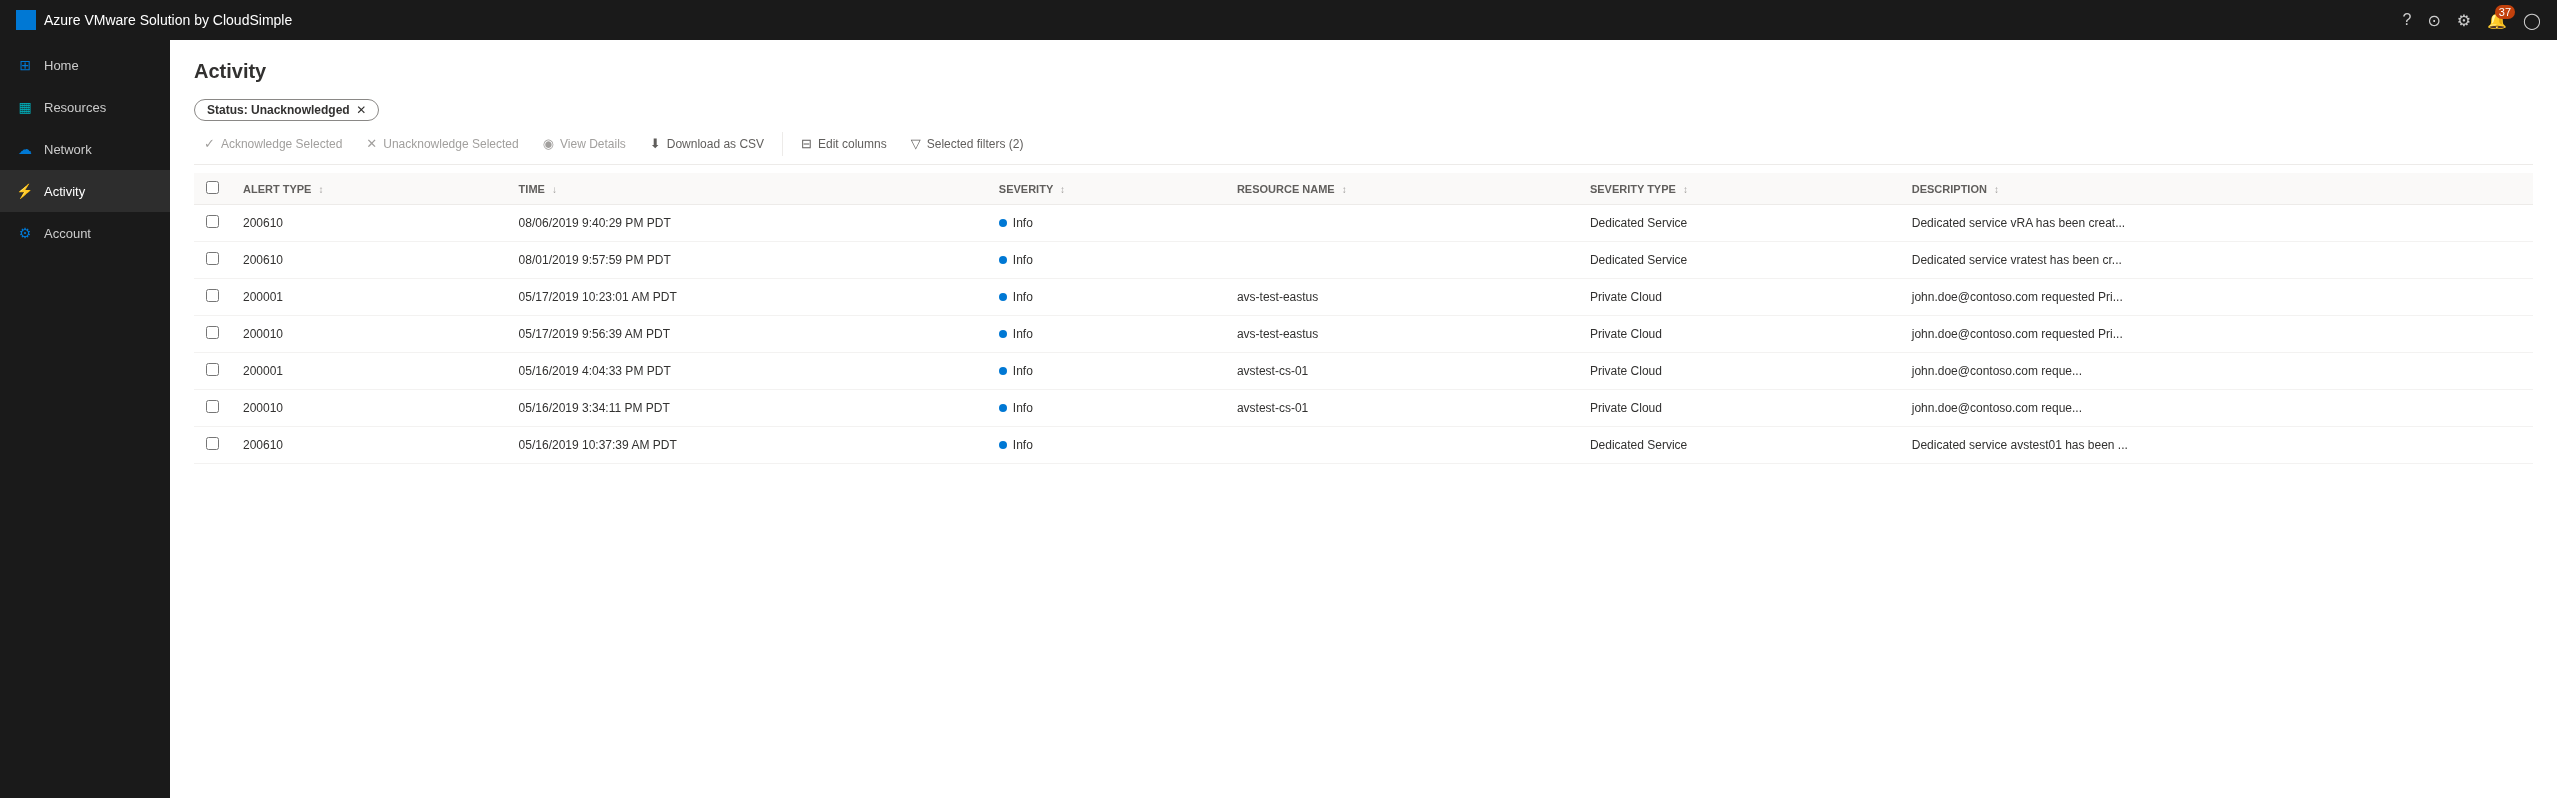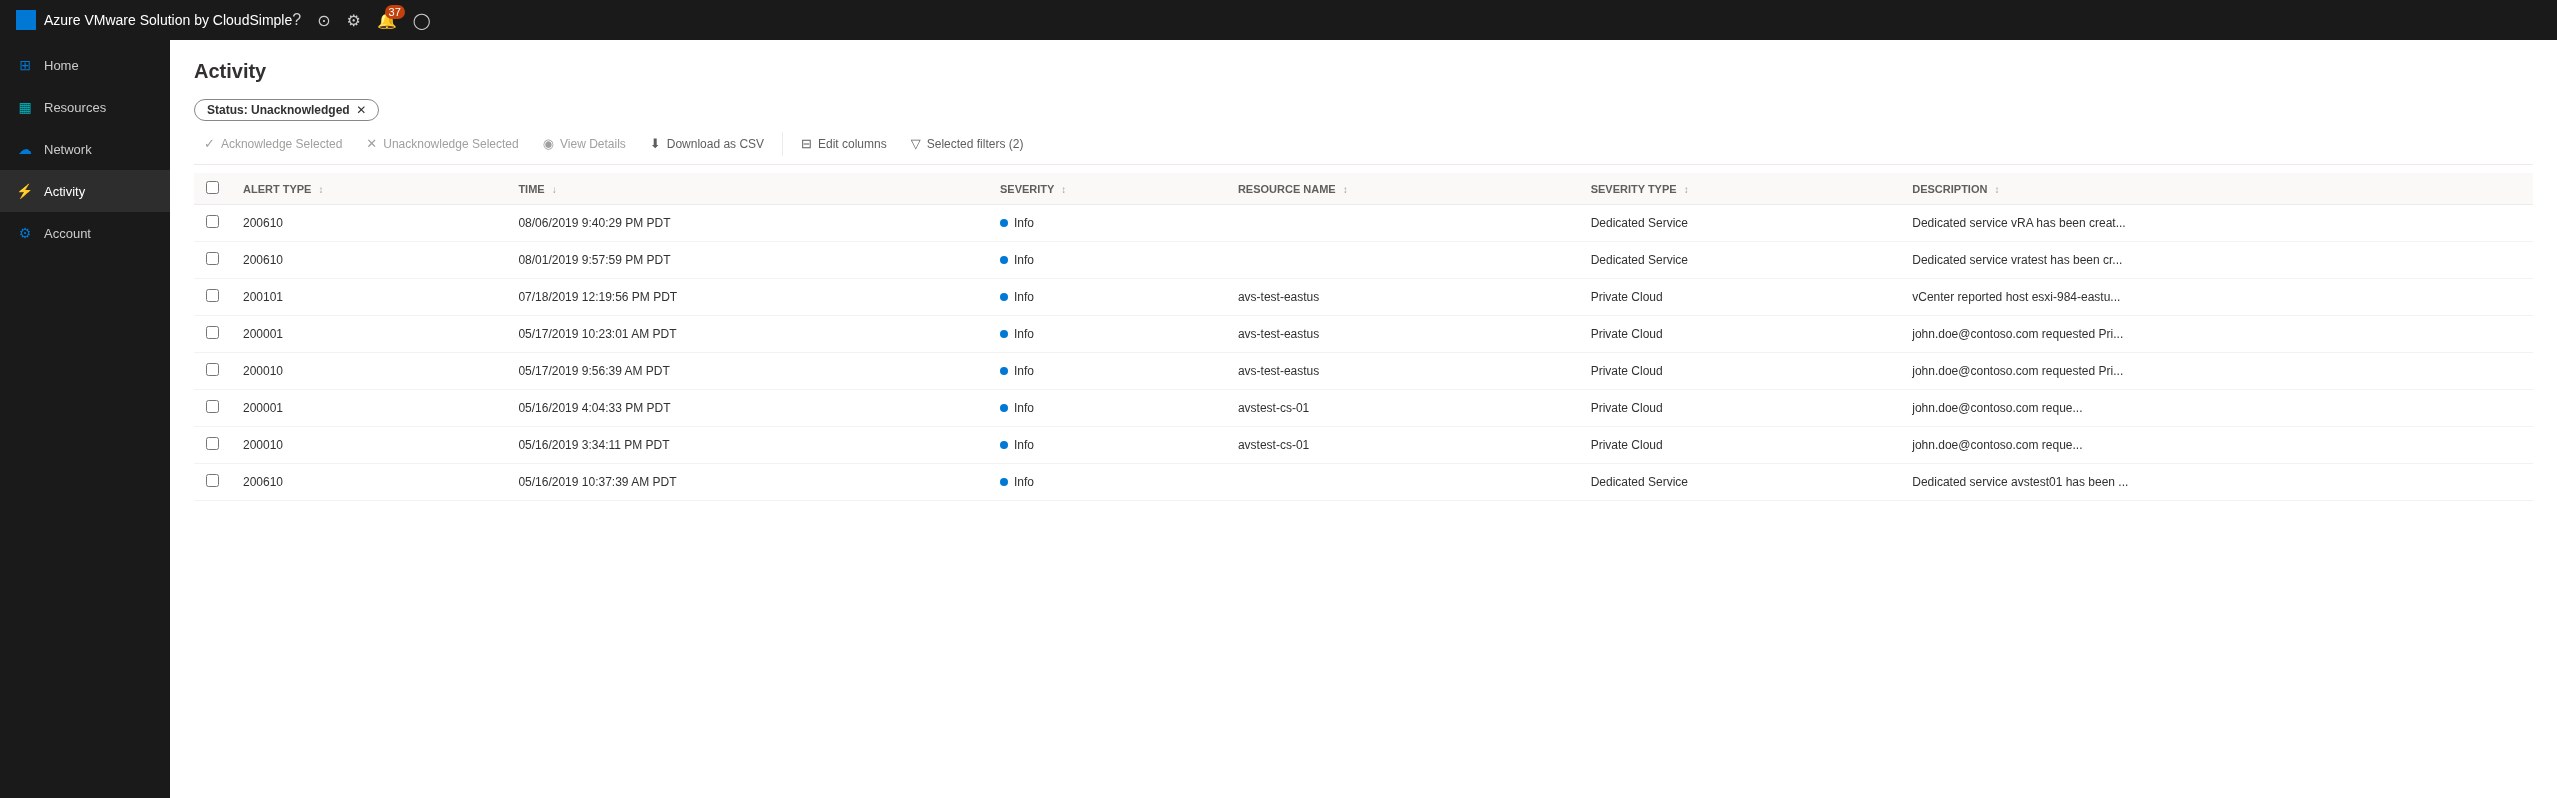--- a/index.html
+++ b/index.html
@@ -5,20 +5,21 @@
     * { box-sizing: border-box; margin: 0; padding: 0; }
     body { font-family: 'Segoe UI', Arial, sans-serif; font-size: 13px; background: #f3f2f1; display: flex; flex-direction: column; height: 100vh; overflow: hidden; }
 
     
     .topbar {
       background: #1a1a1a;
       color: #fff;
       height: 40px;
       display: flex;
       align-items: center;
+      justify-content: space-between;
       padding: 0 16px;
       flex-shrink: 0;
     }
     .topbar-left { display: flex; align-items: center; gap: 8px; font-size: 14px; }
     .topbar-logo { width: 20px; height: 20px; background: #0078d4; display: inline-block; }
     .topbar-right { display: flex; align-items: center; gap: 16px; }
     .topbar-icon { color: #ccc; cursor: pointer; font-size: 16px; position: relative; }
     .topbar-badge {
       position: absolute;
       top: -6px;
@@ -296,36 +297,20 @@
       </span>
     </td>
     <td></td>
     <td>Dedicated Service</td>
     <td style="max-width:250px;overflow:hidden;text-overflow:ellipsis;white-space:nowrap;">Dedicated service vratest has been cr...</td>
   </tr>
           <tr>
     <td class="checkbox-cell">
       <input type="checkbox" style="">
     </td>
-    <td>200101</td>
-    <td>07/18/2019 12:19:56 PM PDT</td>
-    <td>
-      <span class="severity-info">
-        <span class="severity-dot"></span>
-        <span>Info</span>
-      </span>
-    </td>
-    <td>avs-test-eastus</td>
-    <td>Private Cloud</td>
-    <td style="max-width:250px;overflow:hidden;text-overflow:ellipsis;white-space:nowrap;">vCenter reported host esxi-984-eastu...</td>
-  </tr>
-          <tr>
-    <td class="checkbox-cell">
-      <input type="checkbox" style="">
-    </td>
     <td>200001</td>
     <td>05/17/2019 10:23:01 AM PDT</td>
     <td>
       <span class="severity-info">
         <span class="severity-dot"></span>
         <span>Info</span>
       </span>
     </td>
     <td>avs-test-eastus</td>
     <td>Private Cloud</td>

